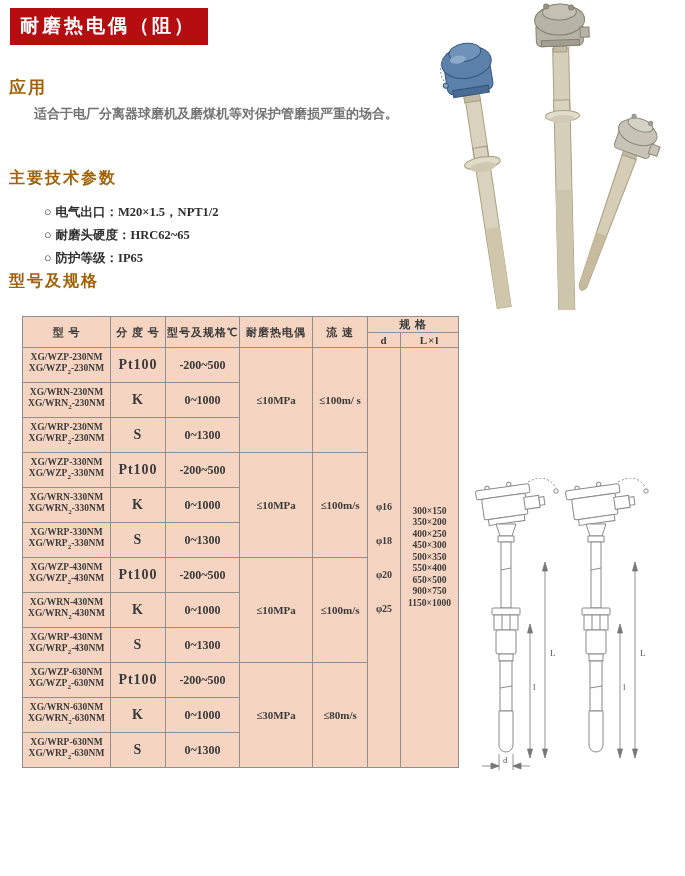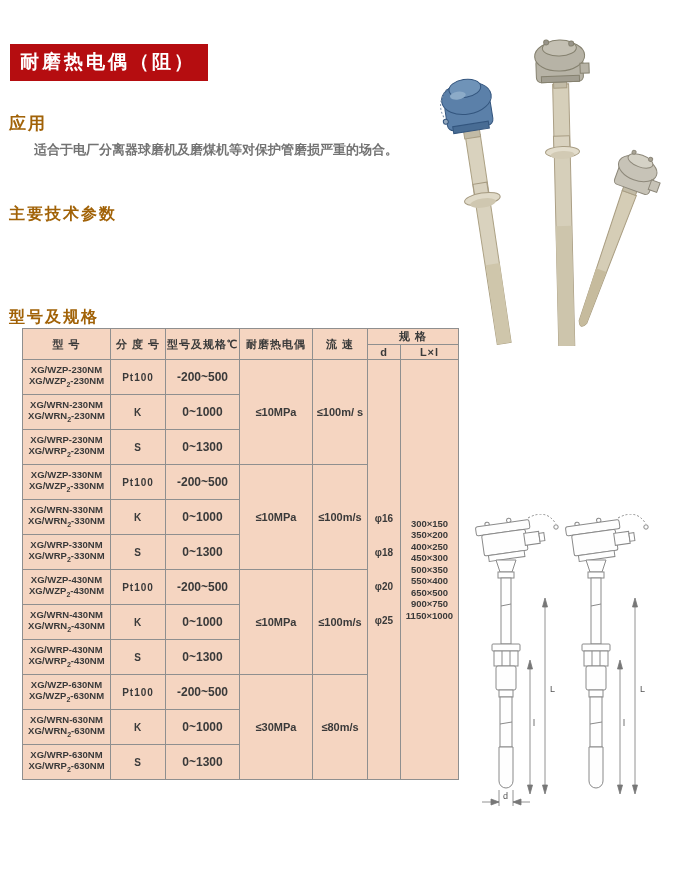--- a/index.html
+++ b/index.html
@@ -1,45 +1,45 @@
 <!DOCTYPE html>
 <html><head>
 <meta charset="utf-8">
 <style>
   html,body{margin:0;padding:0;background:#ffffff;}
   .page{position:relative;width:685px;height:812px;background:#ffffff;overflow:hidden;
-        font-family:Liberation Sans, sans-serif;margin-top:36px;}
+        font-family:Liberation Serif, serif;}
 
   
   .banner{position:absolute;left:10px;top:8px;background:#b50d10;color:#ffffff;
           font-size:19px;font-weight:bold;letter-spacing:3px;padding:5px 12px 6px 10px;}
 
   
   .h-red{position:absolute;color:#a16207;font-weight:bold;font-size:16px;letter-spacing:2px;}
   #h-app{left:9px;top:76px;font-size:17px;}
   #h-params{left:9px;top:168px;}
   #h-models{left:9px;top:271px;}
 
   .para{position:absolute;left:8px;top:103px;width:408px;font-size:13px;font-weight:bold;
         color:#737373;line-height:21px;}
   .para .indent{text-indent:2em;}
 
   .bullets{position:absolute;left:44px;top:201px;font-size:12.5px;font-weight:bold;
            color:#2e2e2e;line-height:23px;}
   .bullet-row .bm{margin-right:4px;font-weight:normal;}
 
   
-  .spec-table{position:absolute;left:22px;top:292px;width:436px;border-collapse:collapse;
+  .spec-table{position:absolute;left:22px;top:316px;width:436px;border-collapse:collapse;
               table-layout:fixed;}
   .spec-table th,.spec-table td{border:1px solid #8f8f8f;background:#f5d5c1;color:#3a3a3a;
               text-align:center;vertical-align:middle;padding:0;font-weight:bold;}
   .spec-table thead th{font-size:11px;height:14px;letter-spacing:1px;}
   .spec-table tbody tr{height:35px;}
   .model-cell{font-size:9.5px;line-height:11.5px;letter-spacing:0;}
-  .grad-cell{font-size:10px;letter-spacing:1px;}
+  .grad-cell{font-size:14px;letter-spacing:1px;}
   .range-cell{font-size:12px;}
   .press-cell,.vel-cell{font-size:11px;}
   .d-cell{font-size:10px;line-height:34px;white-space:pre-line;}
   .lxl-cell{font-size:9.5px;line-height:11.5px;white-space:pre-line;}
   .model-cell sub{font-size:7px;}
 
   
   .notes{position:absolute;left:8px;top:801px;font-size:12.5px;font-weight:bold;color:#222222;
          line-height:25px;}
   .notes .n2{padding-left:25px;}
@@ -109,20 +109,31 @@
       <circle cx="46" cy="82" r="2.5" fill="#93a7bd" stroke="#33557e"></circle>
     </g>
   </svg>
 
   <div id="h-app" class="h-red">应用</div>
   <div class="para">
     <div class="indent">适合于电厂分离器球磨机及磨煤机等对保护管磨损严重的场合。</div>
   </div>
 
   <div id="h-params" class="h-red">主要技术参数</div>
+  <div class="bullets">
+    <div class="bullet-row">
+      <span class="bm">○</span><span>电气出口：M20×1.5，NPT1/2</span>
+    </div>
+    <div class="bullet-row">
+      <span class="bm">○</span><span>耐磨头硬度：HRC62~65</span>
+    </div>
+    <div class="bullet-row">
+      <span class="bm">○</span><span>防护等级：IP65</span>
+    </div>
+  </div>
 
   <div id="h-models" class="h-red">型号及规格</div>
 
   <table class="spec-table">
     <colgroup>
       <col style="width:88px">
         <col style="width:55px">
         <col style="width:74px">
       <col style="width:73px">
         <col style="width:55px">

